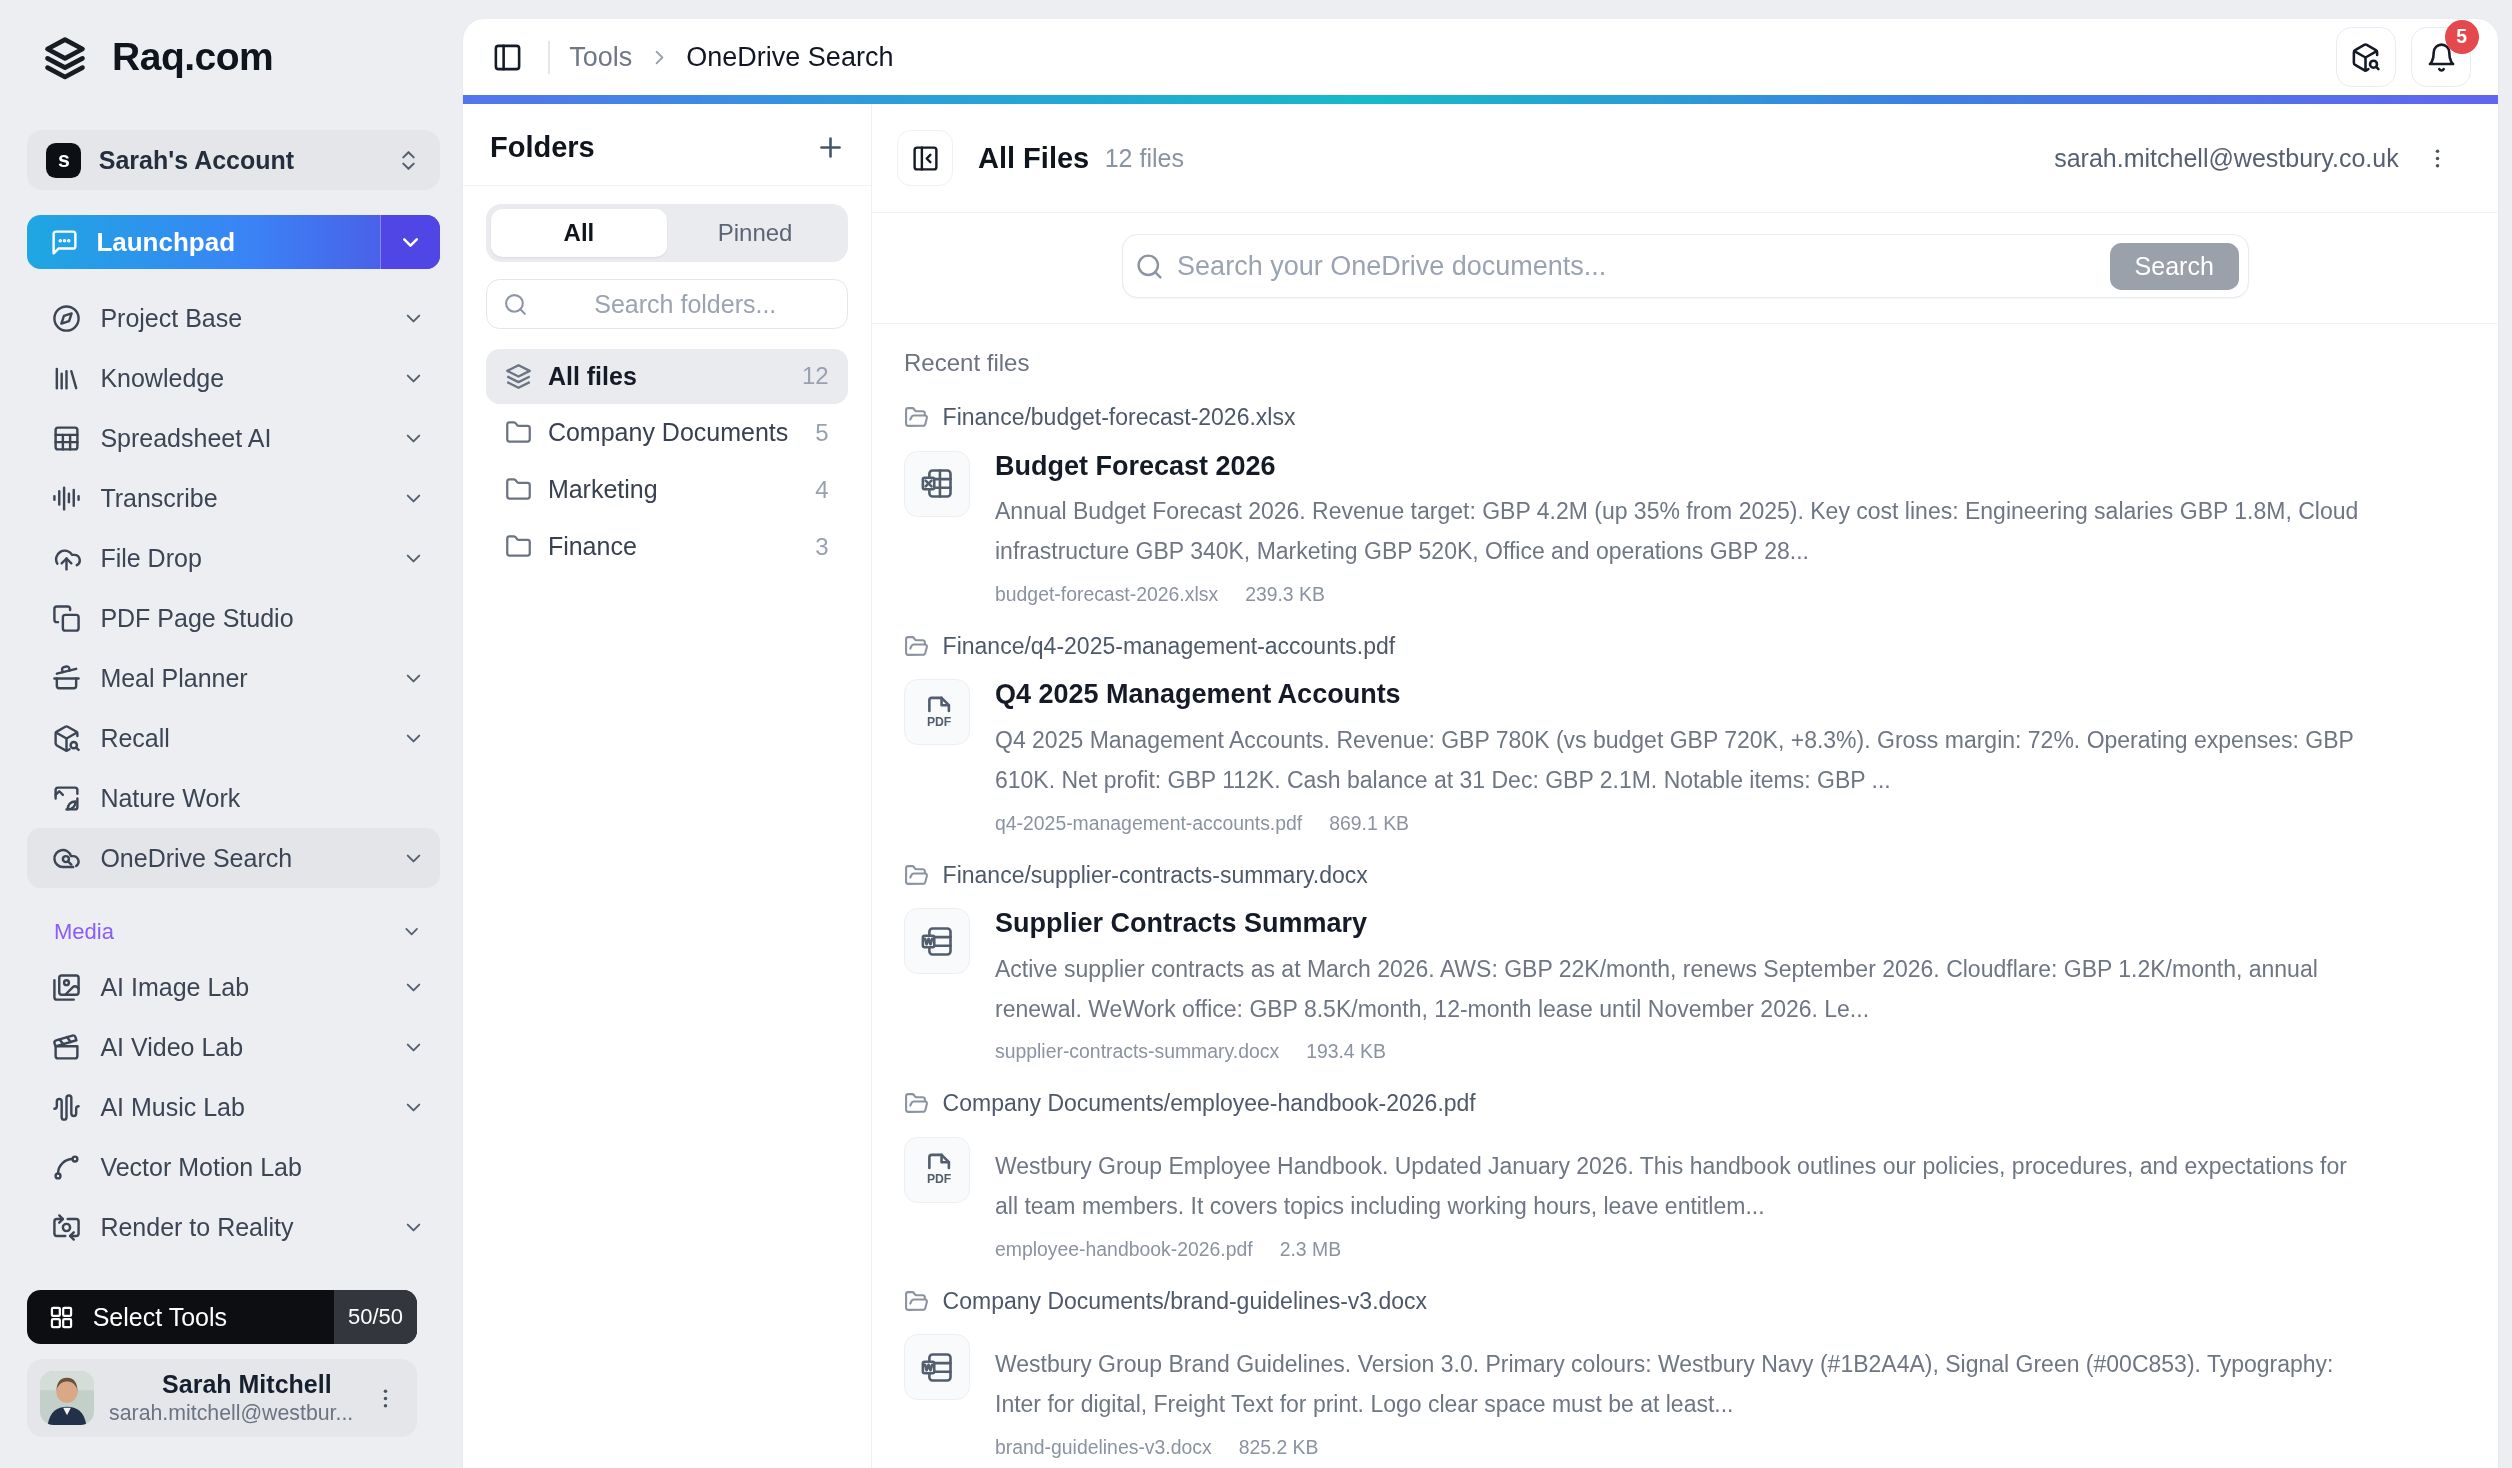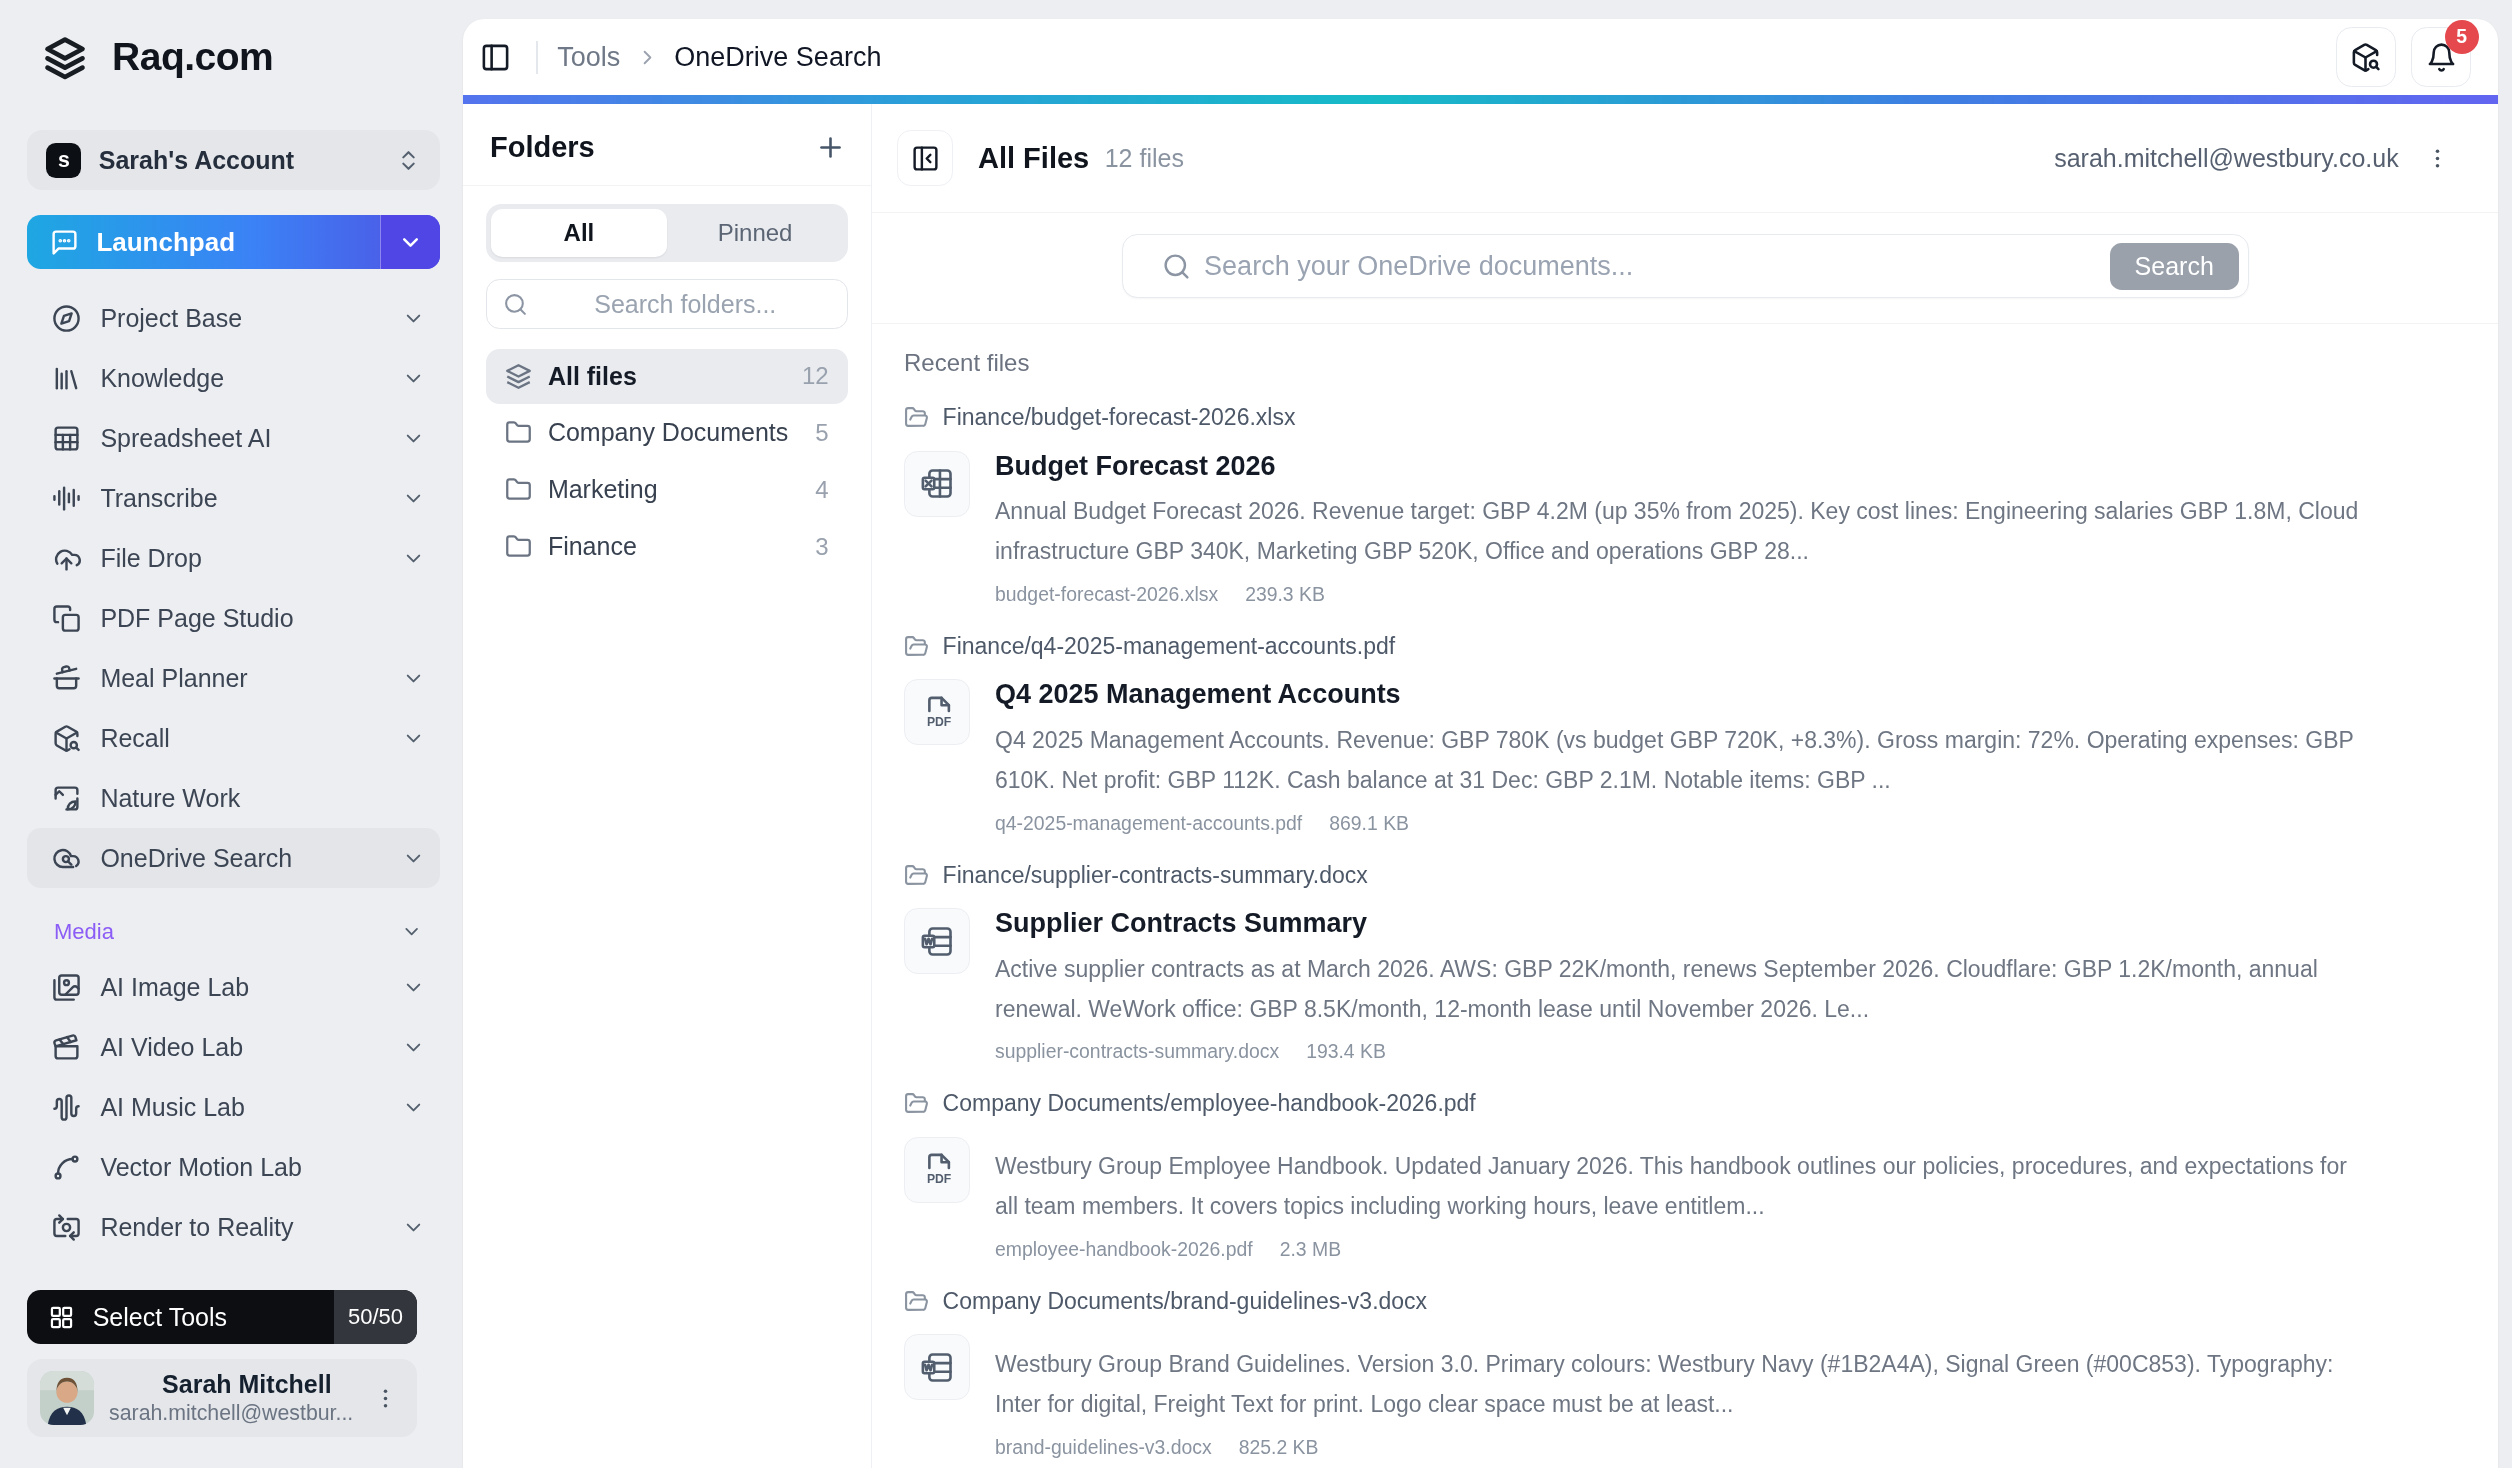--- a/index.html
+++ b/index.html
@@ -76,21 +76,21 @@
   .user-texts { flex:1; min-width:0; }
   .user-name { font-size:25px; font-weight:700; color:#15202e;text-align:right; }
   .user-email { font-size:21.3px; color:#6b7482; margin-top:2.9px; }
 
   
   .card {
     position:absolute; left:463px; top:19.4px; width:2035px; height:1464px;
     background:#fff; border-radius:21.3px 21.3px 0 0;
     box-shadow:0 1px 2.9px rgba(20,28,40,.06);
   }
-  .card-header { height:76px; display:flex; align-items:center; padding:0 27px 0 11px; }
+  .card-header { height:76px; display:flex; align-items:center; padding:0 27px 0 23px; }
   .icon-btn-plain { width:43px; height:43px; display:flex; align-items:center; justify-content:center; border-radius:9.7px; cursor:pointer; color:#141b26; }
   .header-vdivider { width:1.5px; height:33px; background:#e4e7ec; margin:0 19.4px; }
   .breadcrumb { display:flex; align-items:center; gap:15.5px; }
   .crumb-parent { font-size:27px; color:#6f7886; cursor:pointer; }
   .crumb-current { font-size:27px; color:#101624; font-weight:500; }
   .header-spacer { flex:1; }
   .header-btn {
     width:60px; height:60px; border:1.5px solid #e8ebef; border-radius:15.5px; background:#fff;
     display:flex; align-items:center; justify-content:center; cursor:pointer; position:relative;
     color:#141b26;
@@ -153,21 +153,21 @@
   .content-title { font-size:29px; font-weight:700; color:#10151d; margin-left:25px; }
   .content-count { font-size:25px; color:#8a93a0; margin-left:15.5px; }
   .content-email { font-size:25px; color:#566070; }
   .kebab-btn { margin-left:21.3px; color:#4a5563; cursor:pointer; width:35px; height:43px; display:flex; align-items:center; justify-content:center; }
 
   .search-section { padding:21.3px 0 25px 0; border-bottom:1.5px solid #f1f3f5; flex:none; }
   .search-box {
     width:1127px; height:64px; margin:0 auto; position:relative;
     border:1.5px solid #e7eaee; border-radius:15.5px; background:#fff;
     box-shadow:0 1px 1.9px rgba(20,28,40,.04);
-    display:flex; align-items:center; padding:0 126px 0 39px; gap:13.6px; color:#8c95a3;
+    display:flex; align-items:center; padding:0 126px 0 12px; gap:13.6px; color:#8c95a3;
   }
   .search-box input {
     border:none; outline:none; flex:1; min-width:0; font-size:27px;
     font-family:inherit; color:#1a2230; background:transparent;
   }
   .search-box input::placeholder { color:#9aa3b2; }
   .search-btn {
     position:absolute; right:8.7px; top:7.8px; height:47px; padding:0 25px;
     background:#9aa1ab; color:#fff; font-size:25px; border:none; border-radius:11.6px;
     font-family:inherit; cursor:pointer;

